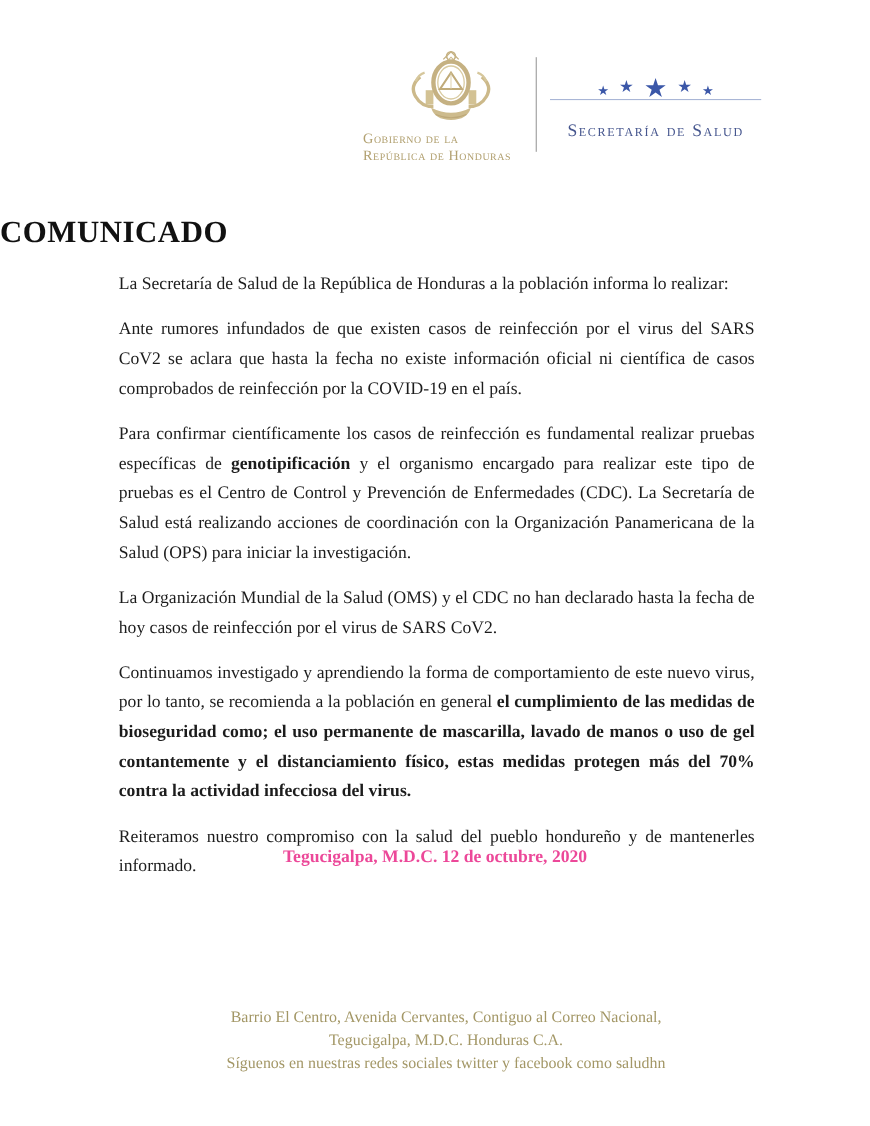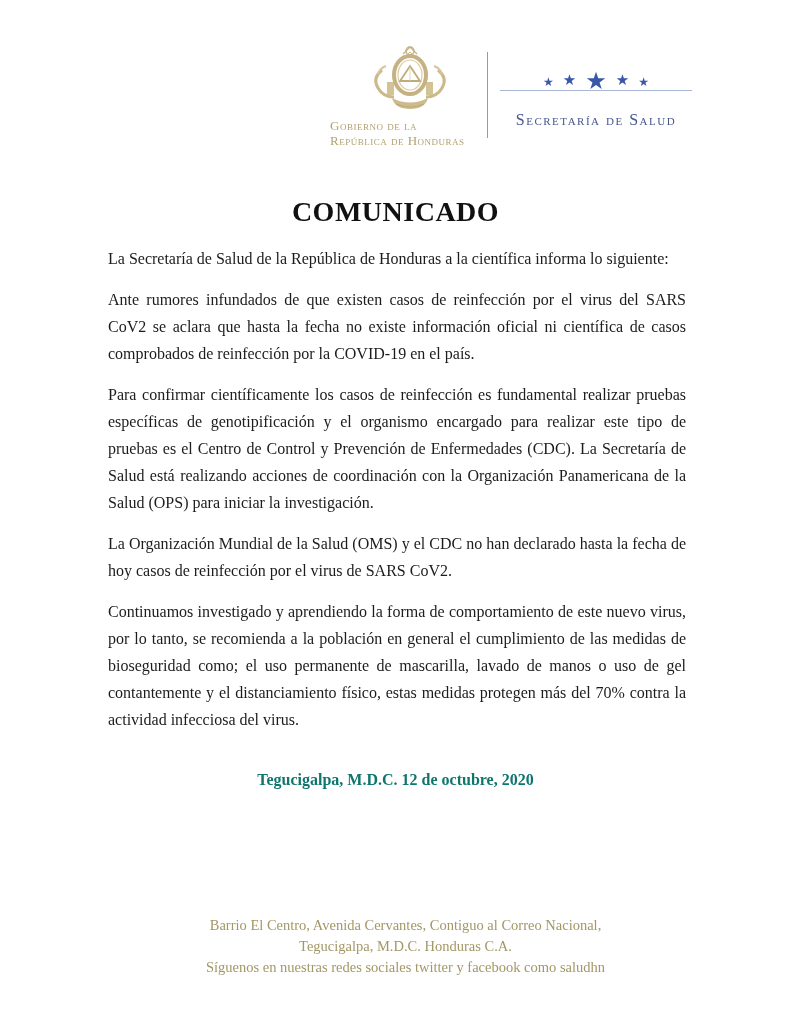--- a/index.html
+++ b/index.html
@@ -68,51 +68,51 @@
     font-size: 16px;
     letter-spacing: 1.5px;
   }
 
   
   .doc-title {
     position: absolute;
     top: 196px;
     left: 0;
     right: 0;
-    text-align: center;
+    text-align: left;
     font-weight: bold;
     font-size: 28px;
     letter-spacing: 0.5px;
     color: #111;
   }
 
   
   .body-text {
     position: absolute;
     top: 245px;
     left: 108px;
     width: 578px;
     font-size: 16px;
     line-height: 27px;
     color: #1c1c1c;
     text-align: justify;
   }
   .body-text p { margin-bottom: 14px; }
-  .body-text b { font-weight: normal; }
+  .body-text b { font-weight: bold; }
 
   
   .dateline {
     position: absolute;
     top: 771px;
     left: 0;
     right: 0;
     text-align: center;
     font-weight: bold;
     font-size: 16px;
-    color: #0f766e;
+    color: #ec4899;
   }
 
   
   .footer {
     position: absolute;
     top: 915px;
     left: 0;
     right: 0;
     text-align: center;
     color: #a39766;
@@ -164,25 +164,26 @@
       <span class="star s2">★</span>
       <span class="star s1">★</span>
     </div>
     <div class="logo-line"></div>
     <div class="ministry-name">Secretaría de Salud</div>
   </div>
 
   <div class="doc-title">COMUNICADO</div>
 
   <div class="body-text">
-      <p><span>La Secretaría de Salud de la República de Honduras a la científica informa lo siguiente:</span></p>
+      <p><span>La Secretaría de Salud de la República de Honduras a la población informa lo realizar:</span></p>
       <p><span>Ante rumores infundados de que existen casos de reinfección por el virus del SARS CoV2 se aclara que hasta la fecha no existe información oficial ni científica de casos comprobados de reinfección por la COVID-19 en el país.</span></p>
       <p><span>Para confirmar científicamente los casos de reinfección es fundamental realizar pruebas específicas de </span><b>genotipificación</b><span> y el organismo encargado para realizar este tipo de pruebas es el Centro de Control y Prevención de Enfermedades (CDC). La Secretaría de Salud está realizando acciones de coordinación con la Organización Panamericana de la Salud (OPS) para iniciar la investigación.</span></p>
       <p><span>La Organización Mundial de la Salud (OMS) y el CDC no han declarado hasta la fecha de hoy casos de reinfección por el virus de SARS CoV2.</span></p>
       <p><span>Continuamos investigado y aprendiendo la forma de comportamiento de este nuevo virus, por lo tanto, se recomienda a la población en general </span><b>el cumplimiento de las medidas de bioseguridad como; el uso permanente de mascarilla, lavado de manos o uso de gel contantemente y el distanciamiento físico, estas medidas protegen más del 70% contra la actividad infecciosa del virus.</b></p>
+      <p><span>Reiteramos nuestro compromiso con la salud del pueblo hondureño y de mantenerles informado.</span></p>
     </div>
 
   <div class="dateline">Tegucigalpa, M.D.C. 12 de octubre, 2020</div>
 
   <div class="footer">
       <div>Barrio El Centro, Avenida Cervantes, Contiguo al Correo Nacional,</div>
       <div>Tegucigalpa, M.D.C. Honduras C.A.</div>
       <div>Síguenos en nuestras redes sociales twitter y facebook como saludhn</div>
     </div>
 

